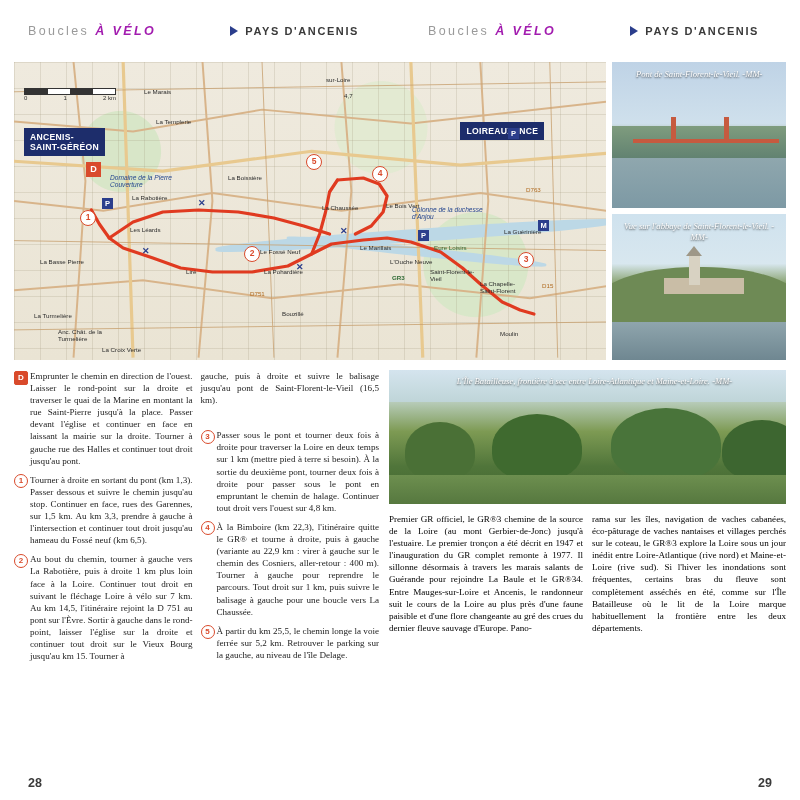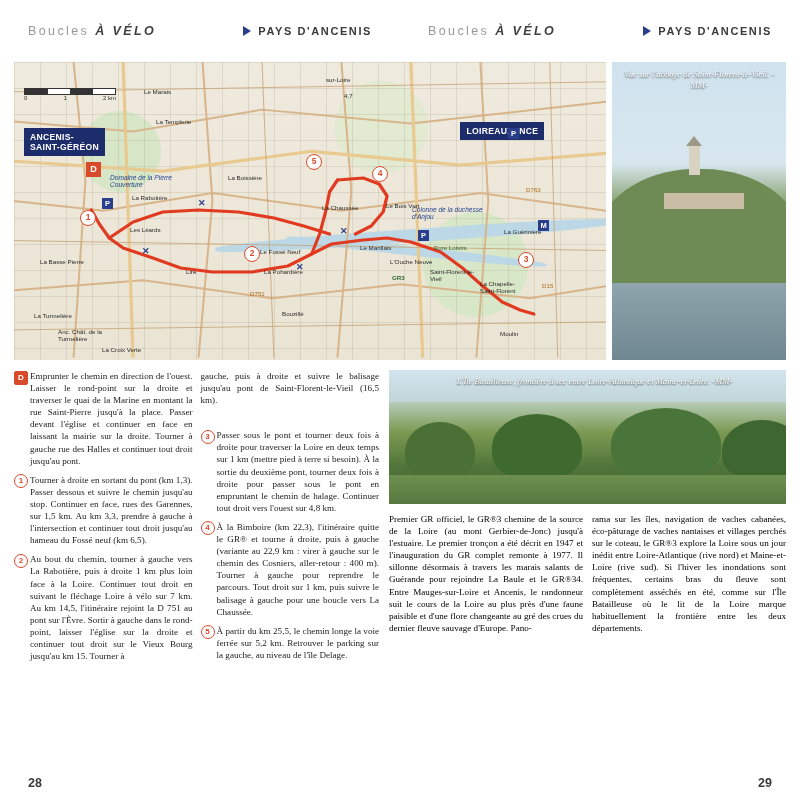--- a/index.html
+++ b/index.html
@@ -38,25 +38,25 @@
   .brand {
     font-family: "Liberation Sans", sans-serif;
     font-size: 12.5px;
     letter-spacing: 2.4px;
     color: #9a9a9a;
     font-weight: 400;
   }
   .brand i {
     font-style: italic;
     font-weight: 700;
-    color: #404040;
+    color: #a21caf;
   }
   .header-right {
     position: absolute;
-    right: 28px;
+    right: 41px;
     top: 50%;
     transform: translateY(-50%);
     display: flex;
     align-items: center;
     gap: 7px;
   }
   .tri {
     width: 0; height: 0;
     border-left: 8px solid #2b3e8c;
     border-top: 5px solid transparent;
@@ -550,20 +550,28 @@
       <div class="mkr" style="left:524px; top:158px;">M</div>
       <div class="mkr" style="left:494px; top:66px;">P</div>
 
       <div class="xmark" style="left:128px; top:184px;">✕</div>
       <div class="xmark" style="left:184px; top:136px;">✕</div>
       <div class="xmark" style="left:326px; top:164px;">✕</div>
       <div class="xmark" style="left:282px; top:200px;">✕</div>
     </div>
 
     <div class="photo-col">
+      <div class="photo p1">
+        <div class="bridge">
+          <div class="pylon a"></div>
+          <div class="pylon b"></div>
+          <div class="deck"></div>
+        </div>
+        <div class="photo-cap">Pont de Saint-Florent-le-Vieil. -MM-</div>
+      </div>
       <div class="photo p2">
         <div class="hill"></div>
         <div class="roofs"></div>
         <div class="tower"></div>
         <div class="water"></div>
         <div class="photo-cap">Vue sur l'abbaye de Saint-Florent-le-Vieil. -MM-</div>
       </div>
     </div>
   </div>
 

